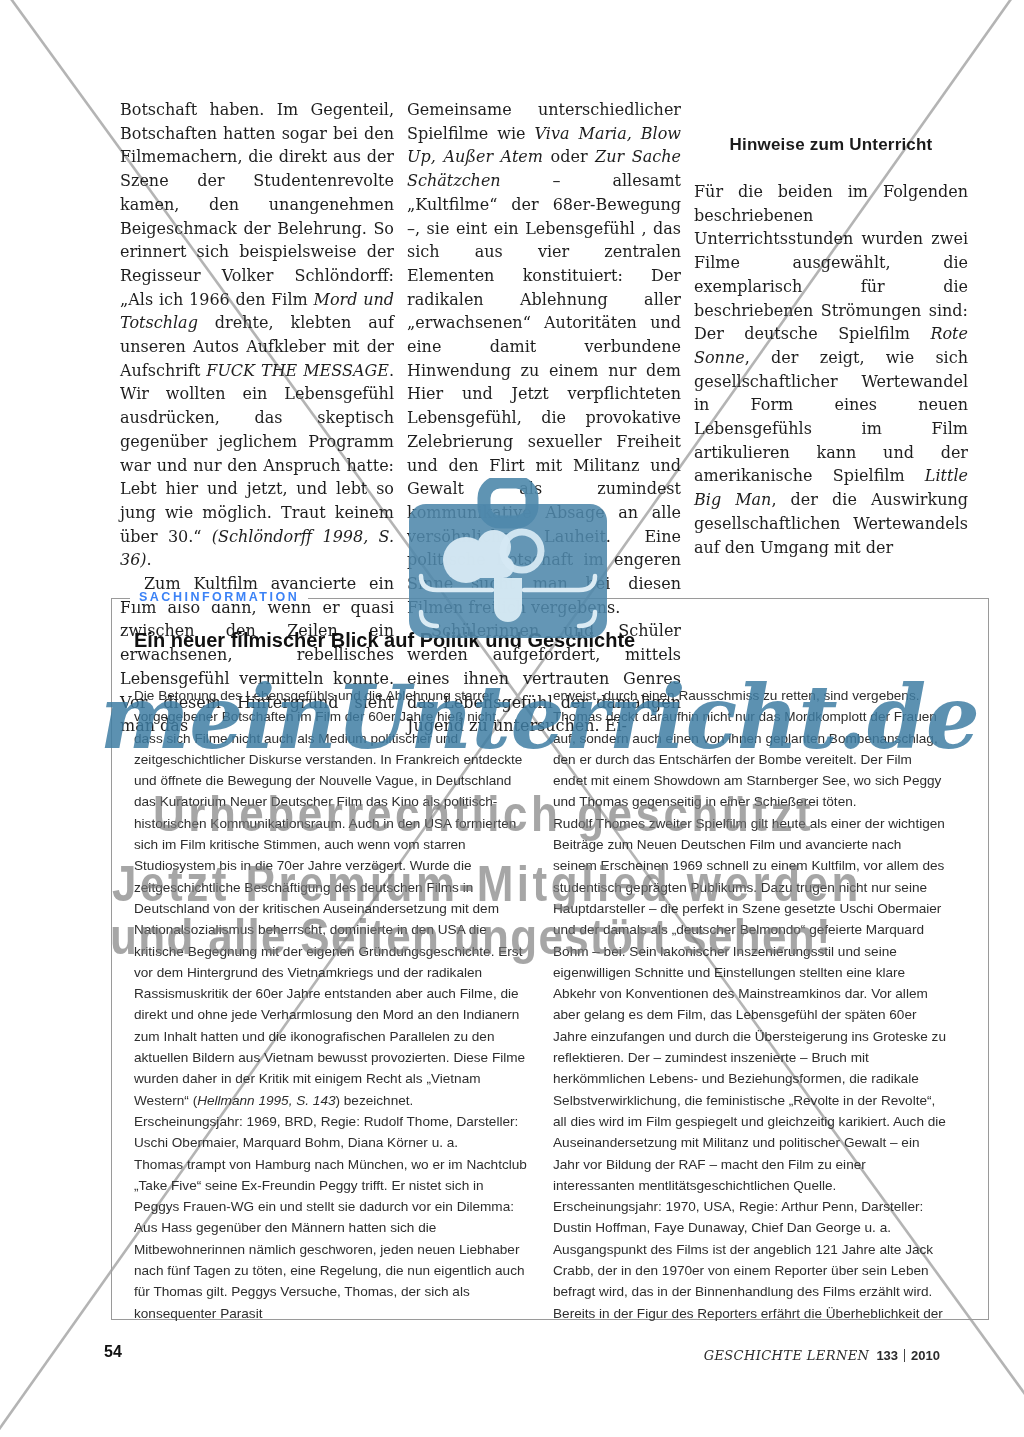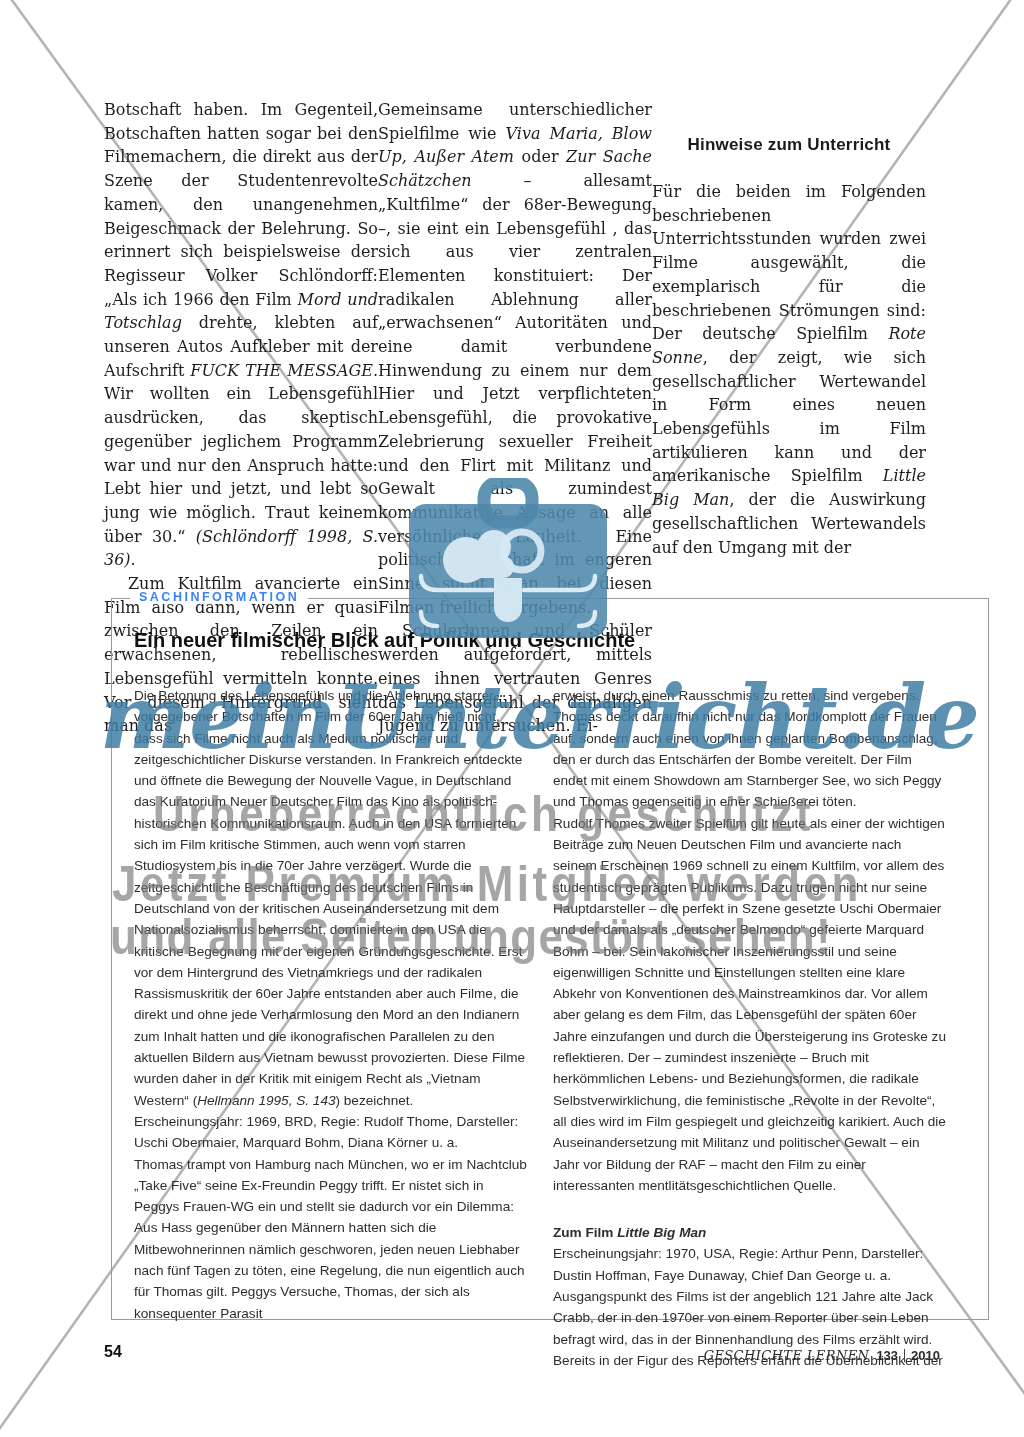--- a/index.html
+++ b/index.html
@@ -1,21 +1,21 @@
 <!DOCTYPE html>
 <html lang="de"><head>
 <meta charset="utf-8">
 <style>
   html,body{margin:0;padding:0;}
   .page{position:relative;width:1024px;height:1437px;background:#ffffff;overflow:hidden;
         font-family:"Liberation Sans",sans-serif;}
   
   .xlines{position:absolute;left:0;top:0;z-index:1;}
   
-  .cols{position:absolute;left:104px;top:98px;width:850px;display:flex;z-index:2;}
+  .cols{position:absolute;left:120px;top:98px;width:850px;display:flex;gap:13px;z-index:2;}
   .col{width:274px;font-family:"DejaVu Serif",serif;font-size:16px;line-height:23.7px;
        text-align:justify;color:#1e1e1e;hyphens:auto;-webkit-hyphens:auto;}
   .col p{margin:0;}
   .col p.indent{text-indent:24px;}
   .col3-heading{font-family:"Liberation Sans",sans-serif;font-weight:bold;font-size:17px;
        line-height:20px;text-align:center;margin:37px 0 25px 0;color:#1b1b1b;letter-spacing:0.2px;}
   
   .sibox{position:absolute;left:111px;top:598px;width:876px;height:720px;
          border:1px solid #9a9a9a;z-index:2;}
   .silabel{position:absolute;left:18px;top:-9px;background:#ffffff;padding:0 9px;
@@ -77,21 +77,20 @@
     <div class="sititle">Ein neuer filmischer Blick auf Politik und Geschichte</div>
     <div class="sicols">
       <div class="sicol">
         <p>Die Betonung des Lebensgefühls und die Ablehnung starrer vorgegebener Botschaften im Film der 60er Jahre hieß nicht, dass sich Filme nicht auch als Medium politischer und zeitgeschichtlicher Diskurse verstanden. In Frankreich entdeckte und öffnete die Bewegung der Nouvelle Vague, in Deutschland das Kuratorium Neuer Deutscher Film das Kino als politisch-historischen Kommunikationsraum. Auch in den USA formierten sich im Film kritische Stimmen, auch wenn vom starren Studiosystem bis in die 70er Jahre verzögert. Wurde die zeitgeschichtliche Beschäftigung des deutschen Films in Deutschland von der kritischen Auseinandersetzung mit dem Nationalsozialismus beherrscht, dominierte in den USA die kritische Begegnung mit der eigenen Gründungsgeschichte. Erst vor dem Hintergrund des Vietnamkriegs und der radikalen Rassismuskritik der 60er Jahre entstanden aber auch Filme, die direkt und ohne jede Verharmlosung den Mord an den Indianern zum Inhalt hatten und die ikonografischen Parallelen zu den aktuellen Bildern aus Vietnam bewusst provozierten. Diese Filme wurden daher in der Kritik mit einigem Recht als „Vietnam Western“ (<span style="font-style: italic;">Hellmann 1995, S. 143</span>) bezeichnet.</p>
         <p>Erscheinungsjahr: 1969, BRD, Regie: Rudolf Thome, Darsteller: Uschi Obermaier, Marquard Bohm, Diana Körner u. a.
 Thomas trampt von Hamburg nach München, wo er im Nachtclub „Take Five“ seine Ex-Freundin Peggy trifft. Er nistet sich in Peggys Frauen-WG ein und stellt sie dadurch vor ein Dilemma: Aus Hass gegenüber den Männern hatten sich die Mitbewohnerinnen nämlich geschworen, jeden neuen Liebhaber nach fünf Tagen zu töten, eine Regelung, die nun eigentlich auch für Thomas gilt. Peggys Versuche, Thomas, der sich als konsequenter Parasit</p>
       </div>
       <div class="sicol">
         <p>erweist, durch einen Rausschmiss zu retten, sind vergebens. Thomas deckt daraufhin nicht nur das Mordkomplott der Frauen auf, sondern auch einen von ihnen geplanten Bombenanschlag, den er durch das Entschärfen der Bombe vereitelt. Der Film endet mit einem Showdown am Starnberger See, wo sich Peggy und Thomas gegenseitig in einer Schießerei töten.
 Rudolf Thomes zweiter Spielfilm gilt heute als einer der wichtigen Beiträge zum Neuen Deutschen Film und avancierte nach seinem Erscheinen 1969 schnell zu einem Kultfilm, vor allem des studentisch geprägten Publikums. Dazu trugen nicht nur seine Hauptdarsteller – die perfekt in Szene gesetzte Uschi Obermaier und der damals als „deutscher Belmondo“ gefeierte Marquard Bohm – bei. Sein lakonischer Inszenierungsstil und seine eigenwilligen Schnitte und Einstellungen stellten eine klare Abkehr von Konventionen des Mainstreamkinos dar. Vor allem aber gelang es dem Film, das Lebensgefühl der späten 60er Jahre einzufangen und durch die Übersteigerung ins Groteske zu reflektieren. Der – zumindest inszenierte – Bruch mit herkömmlichen Lebens- und Beziehungsformen, die radikale Selbstverwirklichung, die feministische „Revolte in der Revolte“, all dies wird im Film gespiegelt und gleichzeitig karikiert. Auch die Auseinandersetzung mit Militanz und politischer Gewalt – ein Jahr vor Bildung der RAF – macht den Film zu einer interessanten mentlitätsgeschichtlichen Quelle.</p>
-        <p class="subhead sub-right">Zum Film <span style="font-style: italic;">Little Big Man</span></p>
         <p>Erscheinungsjahr: 1970, USA, Regie: Arthur Penn, Darsteller: Dustin Hoffman, Faye Dunaway, Chief Dan George u. a.
 Ausgangspunkt des Films ist der angeblich 121 Jahre alte Jack Crabb, der in den 1970er von einem Reporter über sein Leben befragt wird, das in der Binnenhandlung des Films erzählt wird. Bereits in der Figur des Reporters erfährt die Überheblichkeit der</p>
       </div>
     </div>
   </div>
 
   <svg class="logo" width="200" height="168" viewBox="0 0 200 168">
     <rect x="76" y="4" width="48" height="40" rx="16" fill="none" stroke="#4e88ab" stroke-width="13" opacity="0.9"></rect>
     <rect x="1" y="26" width="198" height="134" rx="17" fill="#4e88ab" opacity="0.88"></rect>
     <g fill="#d5e8f3" opacity="0.97">

